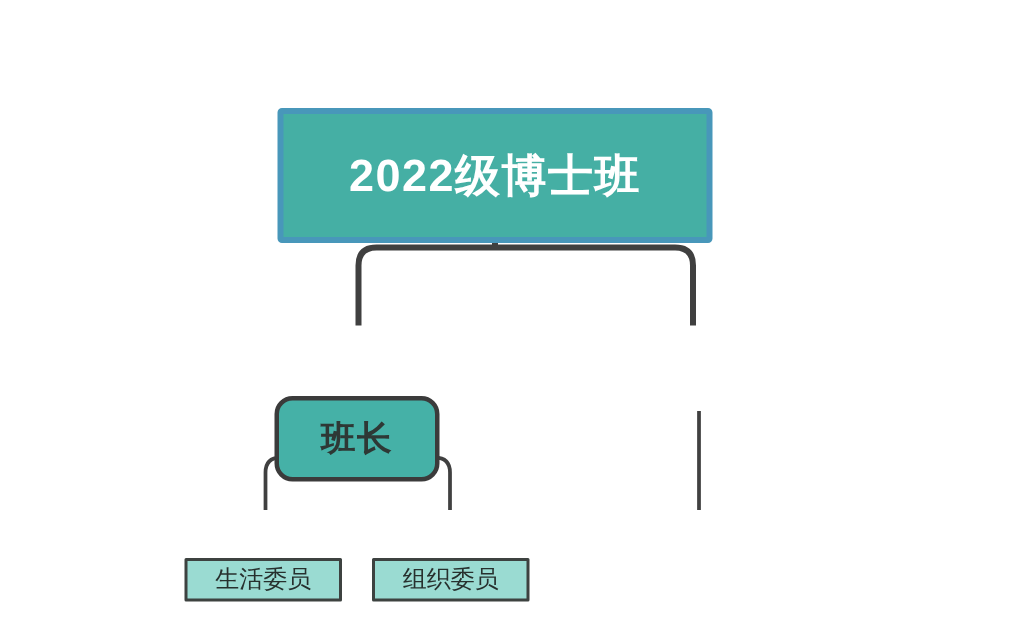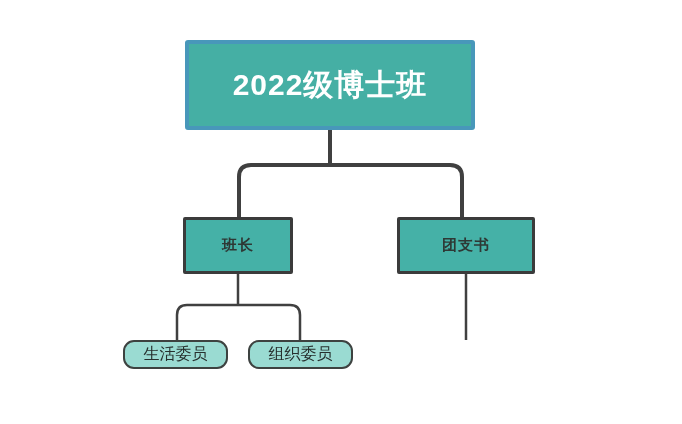--- a/index.html
+++ b/index.html
@@ -30,51 +30,52 @@
   .conn-thick { stroke-width: 4px; }
   .conn-thin  { stroke-width: 2.5px; }
   .node {
     position: absolute;
     box-sizing: border-box;
     display: flex;
     align-items: center;
     justify-content: center;
     text-align: left;
     cursor: default;
+    margin-top: 32px;
   }
   .node-root {
     left: 185px; top: 40px;
     width: 290px; height: 90px;
     background: var(--root-fill, #45afa4);
     border: 4px solid var(--root-border, #4897ba);
     border-radius: 3px;
     color: var(--root-text, #ffffff);
     font-size: 30px;
     font-weight: bold;
     letter-spacing: 1px;
   }
   .node-branch {
-    top: 217px;
+    top: 232px;
     height: 57px;
     background: var(--branch-fill, #45b1a7);
     border: 3px solid var(--branch-border, #3b3b3b);
-    border-radius: 2px;
+    border-radius: 12px;
     color: var(--branch-text, #2e3835);
-    font-size: 15px;
+    font-size: 23px;
     font-weight: bold;
     letter-spacing: 1px;
   }
   .node-branch-1 { left: 183px; width: 110px; }
   .node-branch-2 { left: 397px; width: 138px; }
   .node-leaf {
     top: 340px;
     height: 29px;
     background: var(--leaf-fill, #9adbd2);
     border: 2px solid var(--leaf-border, #3d4240);
-    border-radius: 11px;
+    border-radius: 1px;
     color: var(--leaf-text, #27302e);
     font-size: 16px;
     font-weight: normal;
   }
   .node-leaf-1 { left: 123px; width: 105px; }
   .node-leaf-2 { left: 248px; width: 105px; }
   .node-leaf-3 { left: 412px; width: 106px; }
 </style>
 </head>
 <body>
@@ -86,20 +87,19 @@
     <path class="conn-thick" d="M239,217 V177 Q239,165 251,165 H450 Q462,165 462,177 V217"></path>
     <path class="conn-thin" d="M238,274 V305"></path>
     <path class="conn-thin" d="M177,340 V315 Q177,305 187,305 H290 Q300,305 300,315 V340"></path>
     <path class="conn-thin" d="M466,274 V340"></path>
   </svg>
 
   <div class="node node-root">2022级博士班</div>
 
   <div class="node node-branch node-branch-1">班长</div>
 
-  <div class="node node-branch node-branch-2">团支书</div>
 
   <div class="node node-leaf node-leaf-1">生活委员</div>
 
   <div class="node node-leaf node-leaf-2">组织委员</div>
 
 
 </div>
 
 </body></html>

